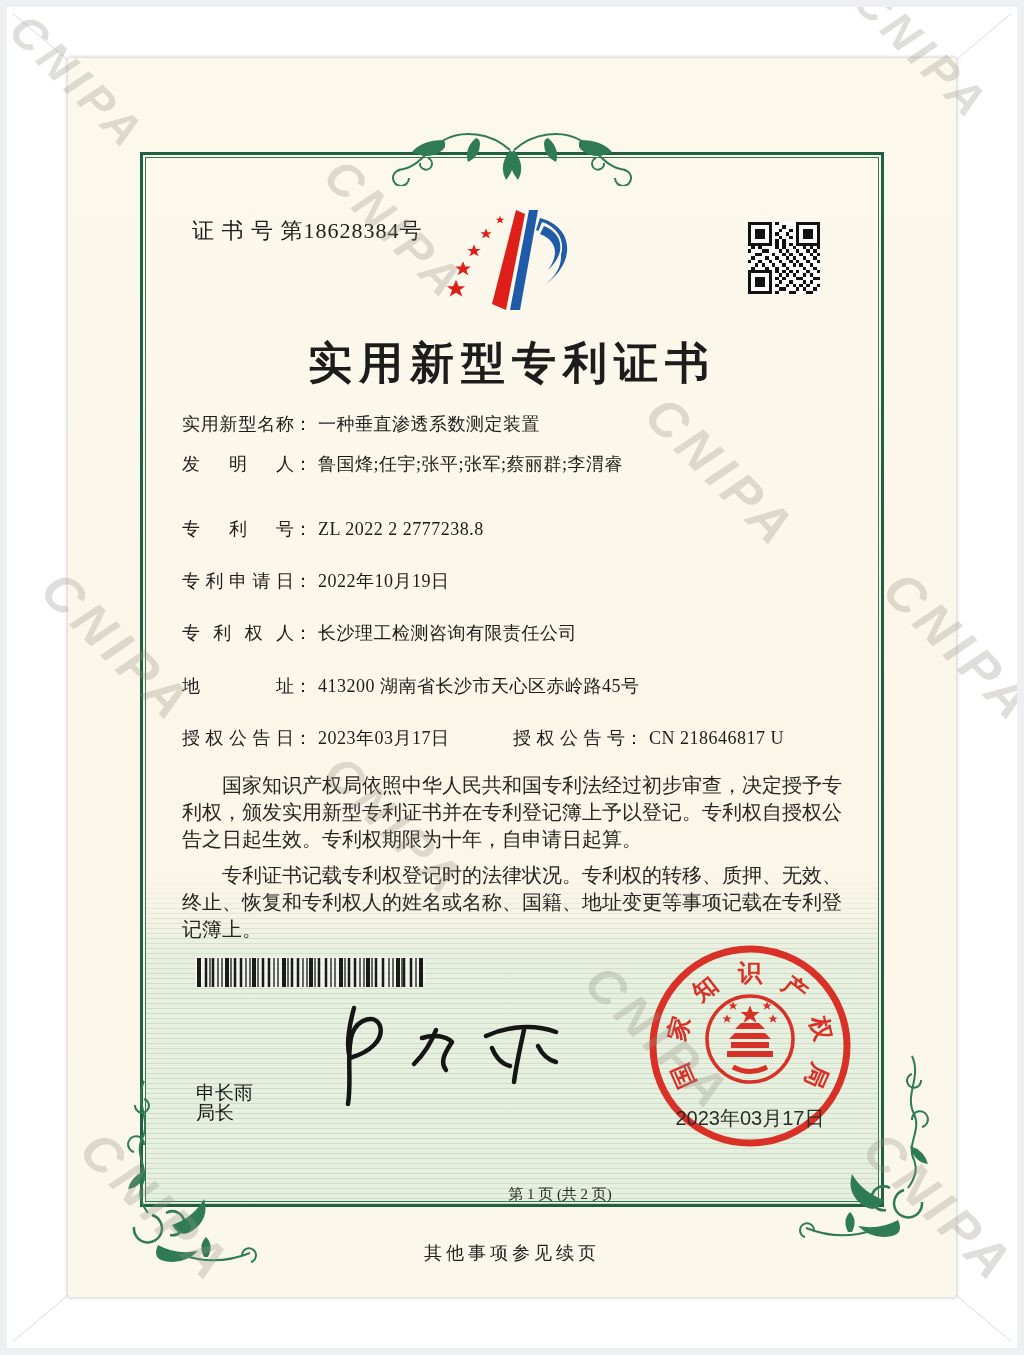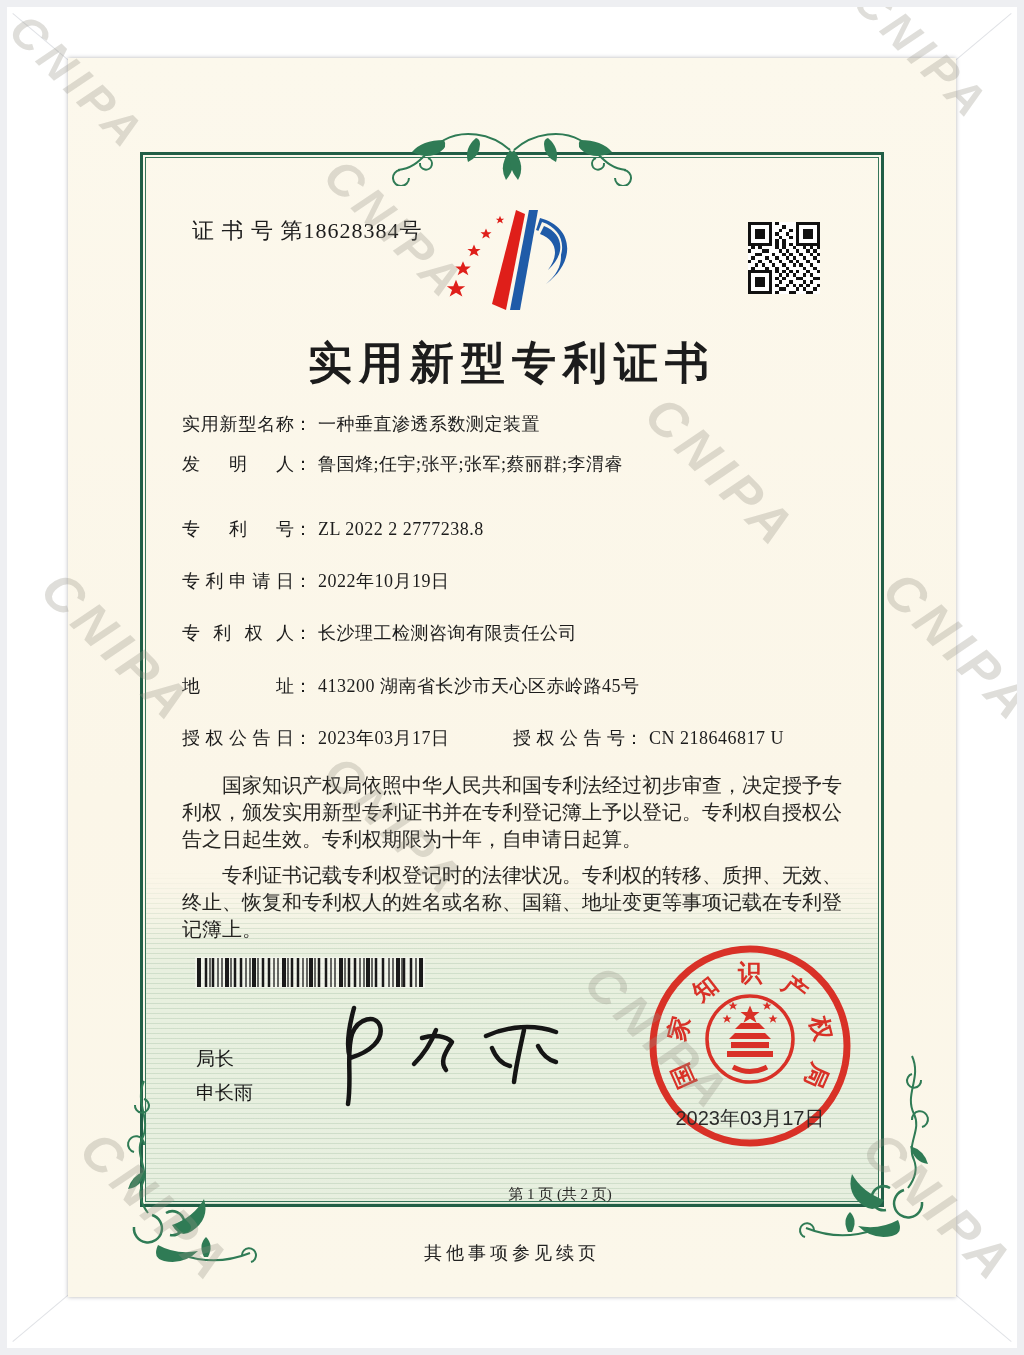--- a/index.html
+++ b/index.html
@@ -185,21 +185,21 @@
     <div class="content barcode">
       <svg width="226" height="29" viewBox="0 0 226 29">
         <g stroke="#1a1a1a">
           <path stroke-width="4" d="M2 0v29 M30 0v29 M57 0v29 M87 0v29 M114 0v29 M144 0v29 M171 0v29 M201 0v29 M224 0v29"></path>
           <path stroke-width="2.5" d="M9 0v29 M16 0v29 M38 0v29 M44 0v29 M66 0v29 M72 0v29 M95 0v29 M101 0v29 M122 0v29 M129 0v29 M152 0v29 M158 0v29 M179 0v29 M186 0v29 M207 0v29 M214 0v29"></path>
           <path stroke-width="1.3" d="M13 0v29 M21 0v29 M25 0v29 M34 0v29 M49 0v29 M53 0v29 M61 0v29 M77 0v29 M81 0v29 M91 0v29 M106 0v29 M110 0v29 M118 0v29 M134 0v29 M138 0v29 M148 0v29 M163 0v29 M167 0v29 M175 0v29 M192 0v29 M196 0v29 M205 0v29 M219 0v29"></path>
         </g>
       </svg>
     </div>
 
-    <div class="content officer" style="top:988px">局长</div>
+    <div class="content officer" style="top:1042px">局长</div>
     <div class="content officer" style="top:1022px">申长雨</div>
 
     <svg class="content sig" width="280" height="130" viewBox="0 0 280 130">
       <g fill="none" stroke="#151515" stroke-width="4.5" stroke-linecap="round" stroke-linejoin="round">
         <path d="M36 22 C30 44 28 60 32 72 C52 66 66 54 62 40 C58 28 40 32 34 48 C28 66 34 92 30 118"></path>
         <path d="M118 44 C112 60 104 70 96 78"></path>
         <path d="M104 52 C116 48 128 50 134 56 C126 68 122 76 128 84"></path>
         <path d="M168 50 C190 40 216 38 238 46"></path>
         <path d="M206 44 C202 62 198 80 196 96"></path>
         <path d="M174 62 C178 72 184 78 192 80"></path>

